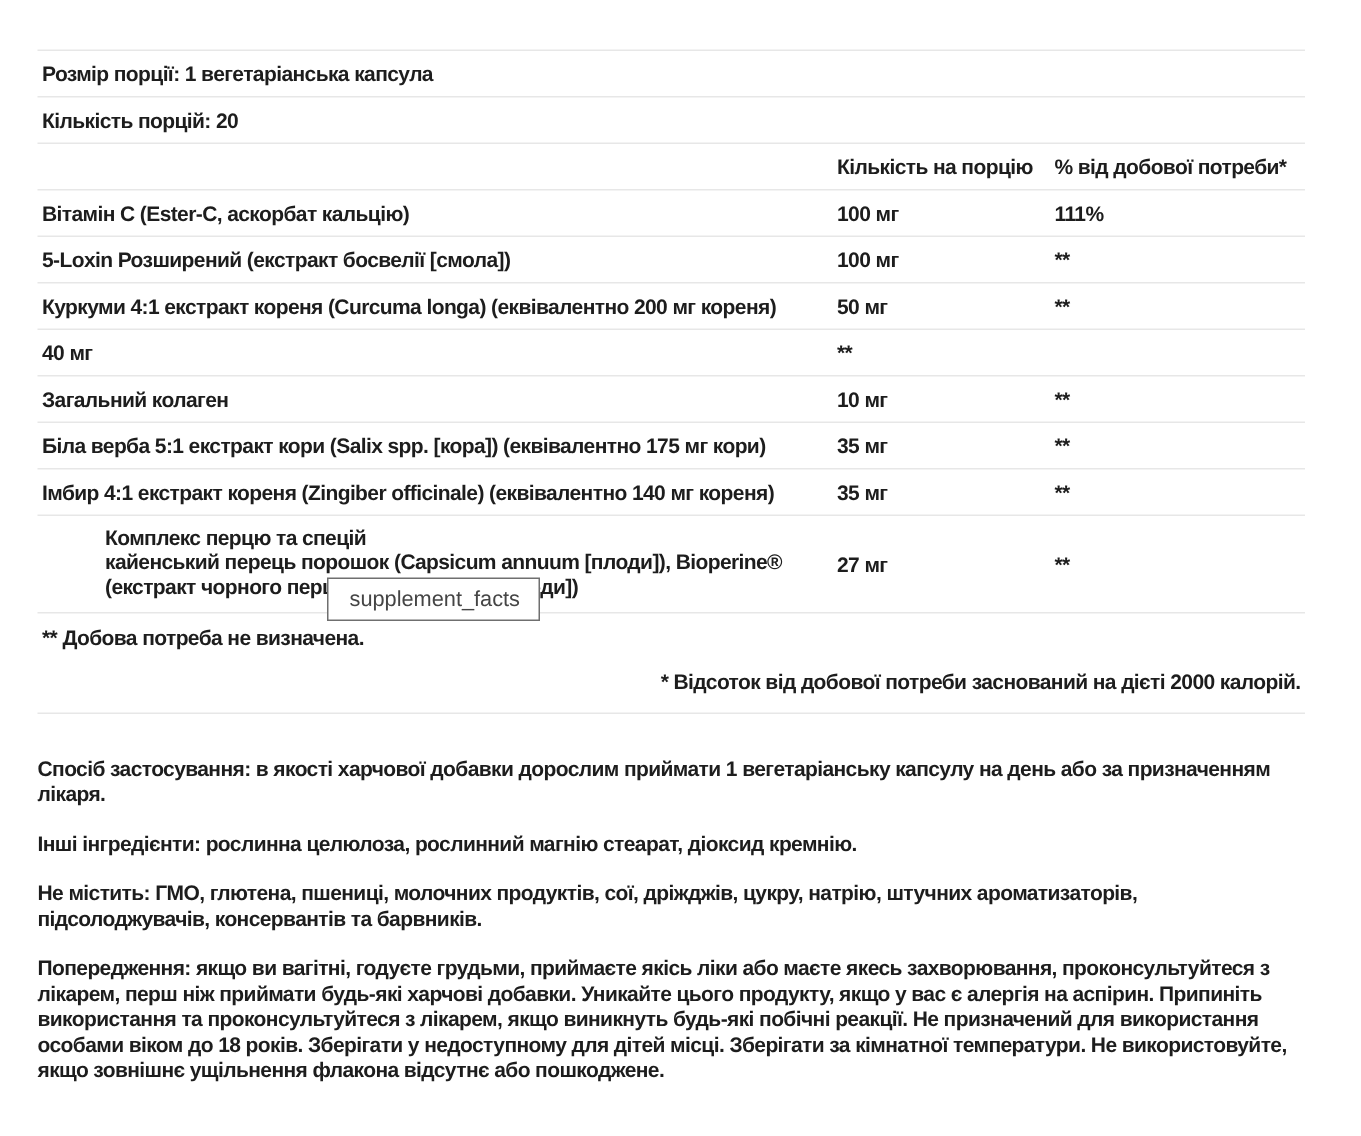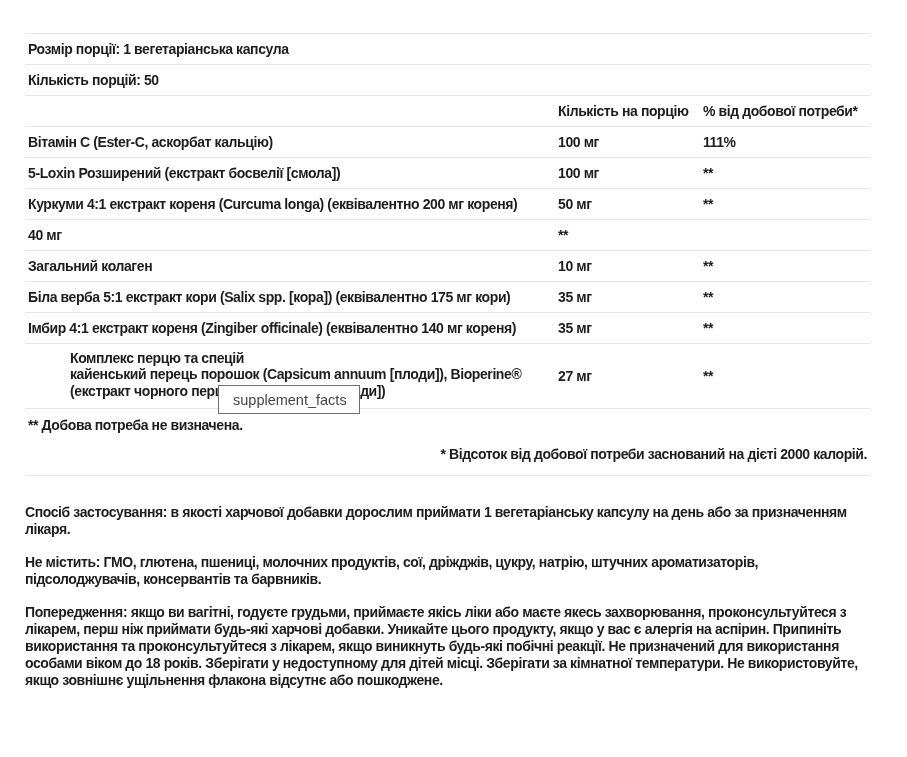--- a/index.html
+++ b/index.html
@@ -74,21 +74,21 @@
 
   <div class="divider"></div>
 
   <div class="info-row">
     <span>Розмір порції: 1 вегетаріанська капсула</span>
   </div>
 
   <div class="divider"></div>
 
   <div class="info-row">
-    <span>Кількість порцій: 50</span>
+    <span>Кількість порцій: 20</span>
   </div>
 
   <div class="divider"></div>
 
   <div class="t-row header-row">
     <span class="cell"></span>
     <span class="cell">Кількість на порцію</span>
     <span class="cell">% від добової потреби*</span>
   </div>
 
@@ -155,20 +155,21 @@
 
   <div class="notes">
     <div class="note-line">** Добова потреба не визначена.</div>
     <div class="note-line">* Відсоток від добової потреби заснований на дієті 2000 калорій.</div>
   </div>
 
   <div class="divider"></div>
 
   <div class="paragraphs">
     <div class="para">Спосіб застосування: в якості харчової добавки дорослим приймати 1 вегетаріанську капсулу на день або за призначенням лікаря.</div>
+    <div class="para">Інші інгредієнти: рослинна целюлоза, рослинний магнію стеарат, діоксид кремнію.</div>
     <div class="para">Не містить: ГМО, глютена, пшениці, молочних продуктів, сої, дріжджів, цукру, натрію, штучних ароматизаторів, підсолоджувачів, консервантів та барвників.</div>
     <div class="para">Попередження: якщо ви вагітні, годуєте грудьми, приймаєте якісь ліки або маєте якесь захворювання, проконсультуйтеся з лікарем, перш ніж приймати будь-які харчові добавки. Уникайте цього продукту, якщо у вас є алергія на аспірин. Припиніть використання та проконсультуйтеся з лікарем, якщо виникнуть будь-які побічні реакції. Не призначений для використання особами віком до 18 років. Зберігати у недоступному для дітей місці. Зберігати за кімнатної температури. Не використовуйте, якщо зовнішнє ущільнення флакона відсутнє або пошкоджене.</div>
   </div>
 
 </div>
 
 <div class="tooltip-box">
   <span>supplement_facts</span>
 </div>
 

